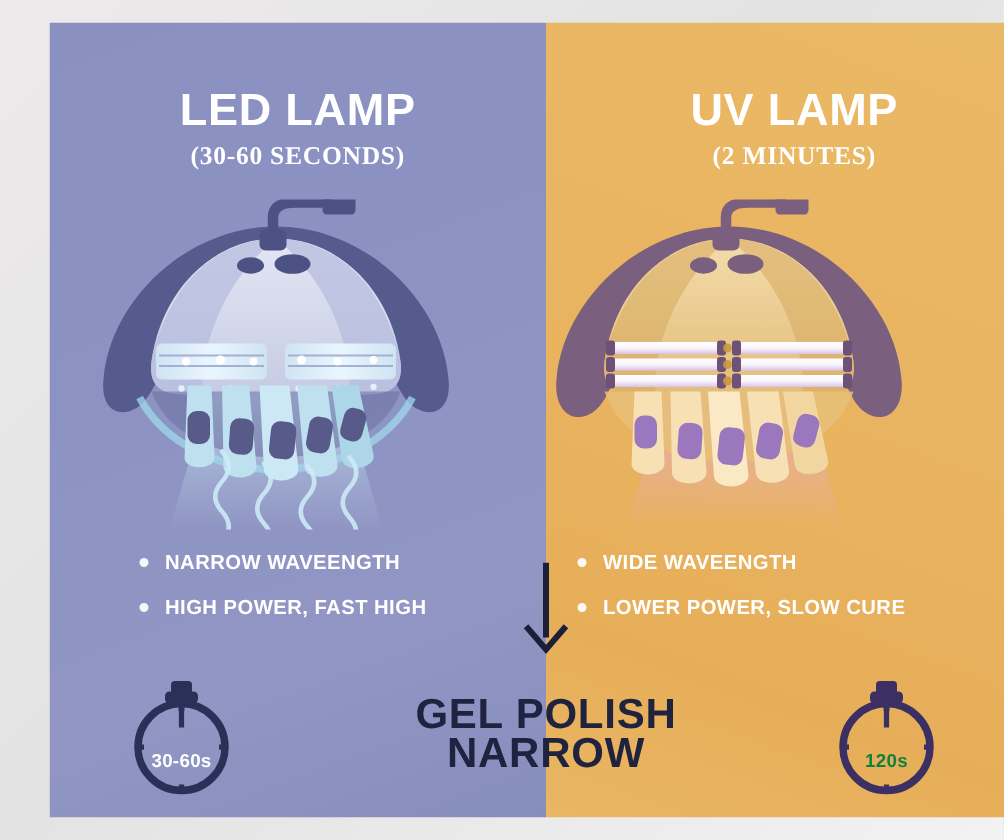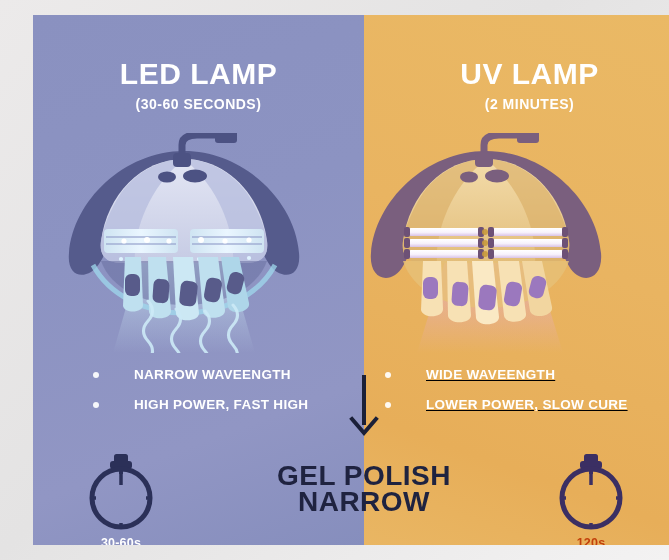--- a/index.html
+++ b/index.html
@@ -18,47 +18,47 @@
   .panel-right{right:0;background:linear-gradient(200deg,#eab965 0%,#e9b461 45%,#e7ae59 80%,#e9b663 100%);}
 
   
   .heading{
     position:absolute;width:50%;text-align:center;color:#ffffff;
     letter-spacing:0.5px;
   }
   .heading-left{left:0;top:42px;}
   .heading-right{right:0;top:42px;}
   .h-title{font-size:30px;font-weight:bold;line-height:34px;}
-  .h-sub{font-size:14px;font-weight:bold;line-height:24px;margin-top:1px;}
+  .h-sub{font-size:17px;font-weight:bold;line-height:24px;margin-top:1px;font-family:Liberation Serif, serif;}
 
   
   .bullets{position:absolute;}
   .bullets-left{left:60px;top:352px;}
-  .bullets-right{left:352px;top:352px;text-decoration:underline;}
-  .bullet{display:flex;align-items:center;margin-bottom:15px;gap:24px;}
+  .bullets-right{left:352px;top:352px;}
+  .bullet{display:flex;align-items:center;margin-bottom:15px;}
   .dot{width:6px;height:6px;border-radius:50%;background:#ffffff;margin-right:11px;flex:none;opacity:.92;}
   .bullet-text{color:#ffffff;font-size:13.5px;font-weight:bold;letter-spacing:.3px;white-space:nowrap;}
 
   
   .center-arrow{position:absolute;left:50%;top:360px;transform:translateX(-50%);}
   .center-caption{
     position:absolute;left:0;width:100%;top:448px;text-align:center;
     color:#1f2340;font-size:28px;font-weight:bold;line-height:26px;letter-spacing:.5px;
   }
 
   
   .watch{position:absolute;}
   .watch-left{left:50px;top:437px;}
   .watch-right{left:520px;top:437px;}
   .watch-label{
     position:absolute;width:100%;text-align:center;top:48px;
-    font-size:12.5px;font-weight:bold;letter-spacing:.2px;margin-top:36px;
+    font-size:12.5px;font-weight:bold;letter-spacing:.2px;
   }
   .watch-left .watch-label{color:#ffffff;}
-  .watch-right .watch-label{color:#c2410c;}
+  .watch-right .watch-label{color:#15803d;}
 
   
   .lamp{position:absolute;top:118px;}
   .lamp-left{left:16px;}
   .lamp-right{left:318px;}
 </style>
 </head>
 <body>
 
 <div id="infographic">

